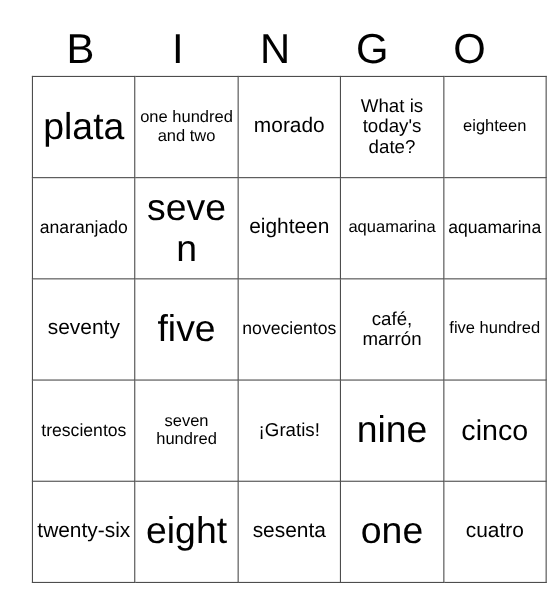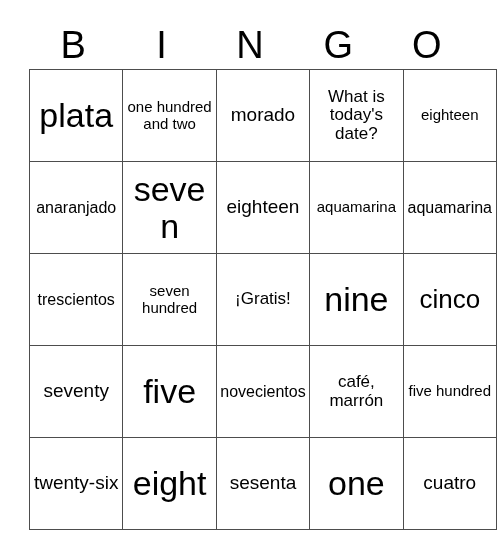--- a/index.html
+++ b/index.html
@@ -104,50 +104,50 @@
           </td>
           <td>
             <span class="cell-inner fs-xs">aquamarina</span>
           </td>
           <td>
             <span class="cell-inner fs-xxs">aquamarina</span>
           </td>
         </tr>
         <tr>
           <td>
+            <span class="cell-inner fs-md">seventy</span>
+          </td>
+          <td>
+            <span class="cell-inner fs-xl">five</span>
+          </td>
+          <td>
+            <span class="cell-inner fs-xxs">novecientos</span>
+          </td>
+          <td>
+            <span class="cell-inner fs-sm">café, marrón</span>
+          </td>
+          <td>
+            <span class="cell-inner fs-xs">five hundred</span>
+          </td>
+        </tr>
+        <tr>
+          <td>
             <span class="cell-inner fs-xxs">trescientos</span>
           </td>
           <td>
             <span class="cell-inner fs-xs">seven hundred</span>
           </td>
           <td>
             <span class="cell-inner fs-sm">¡Gratis!</span>
           </td>
           <td>
             <span class="cell-inner fs-xl">nine</span>
           </td>
           <td>
             <span class="cell-inner fs-lg">cinco</span>
-          </td>
-        </tr>
-        <tr>
-          <td>
-            <span class="cell-inner fs-md">seventy</span>
-          </td>
-          <td>
-            <span class="cell-inner fs-xl">five</span>
-          </td>
-          <td>
-            <span class="cell-inner fs-xxs">novecientos</span>
-          </td>
-          <td>
-            <span class="cell-inner fs-sm">café, marrón</span>
-          </td>
-          <td>
-            <span class="cell-inner fs-xs">five hundred</span>
           </td>
         </tr>
         <tr>
           <td>
             <span class="cell-inner fs-md">twenty-six</span>
           </td>
           <td>
             <span class="cell-inner fs-xl">eight</span>
           </td>
           <td>

